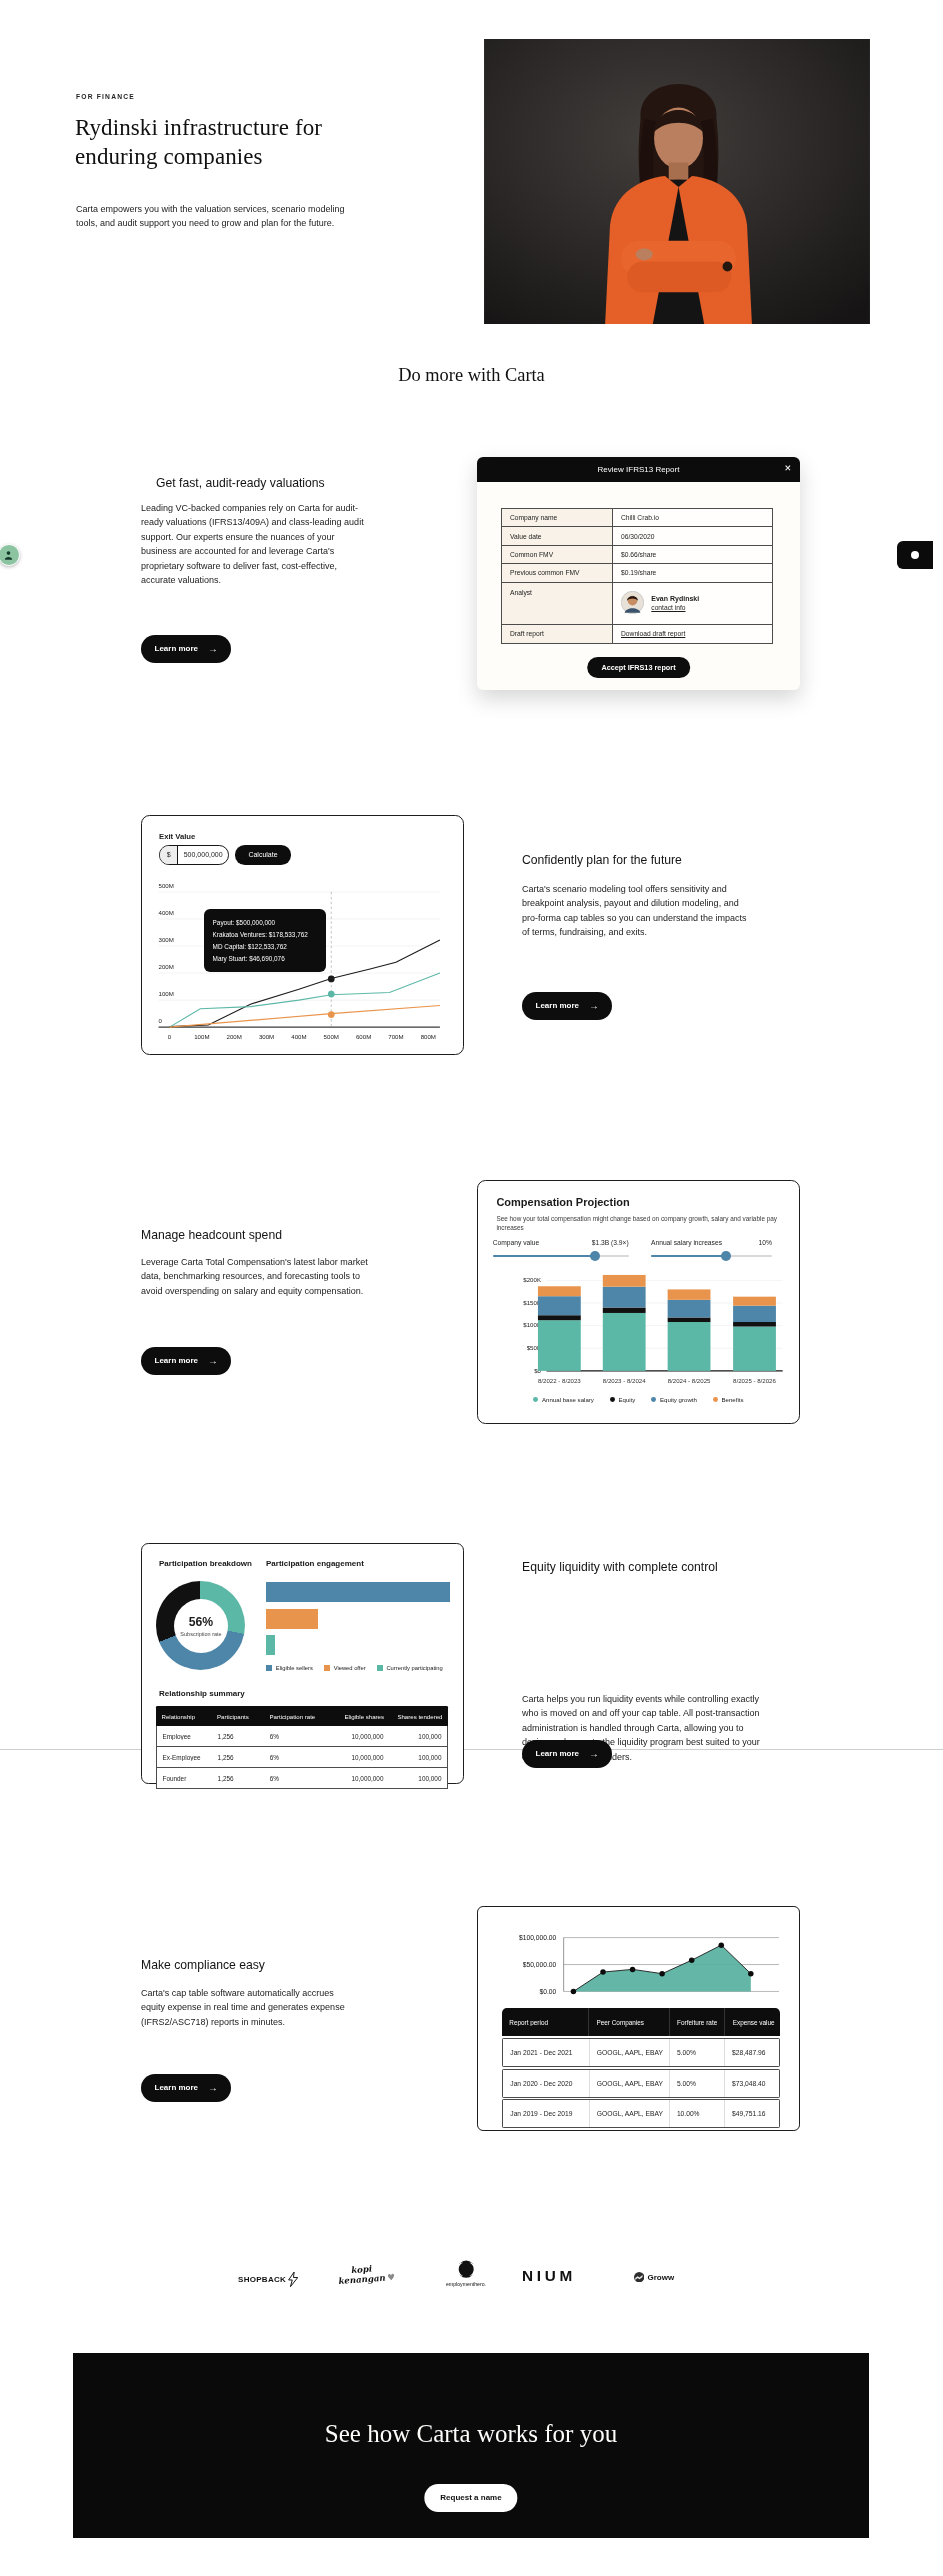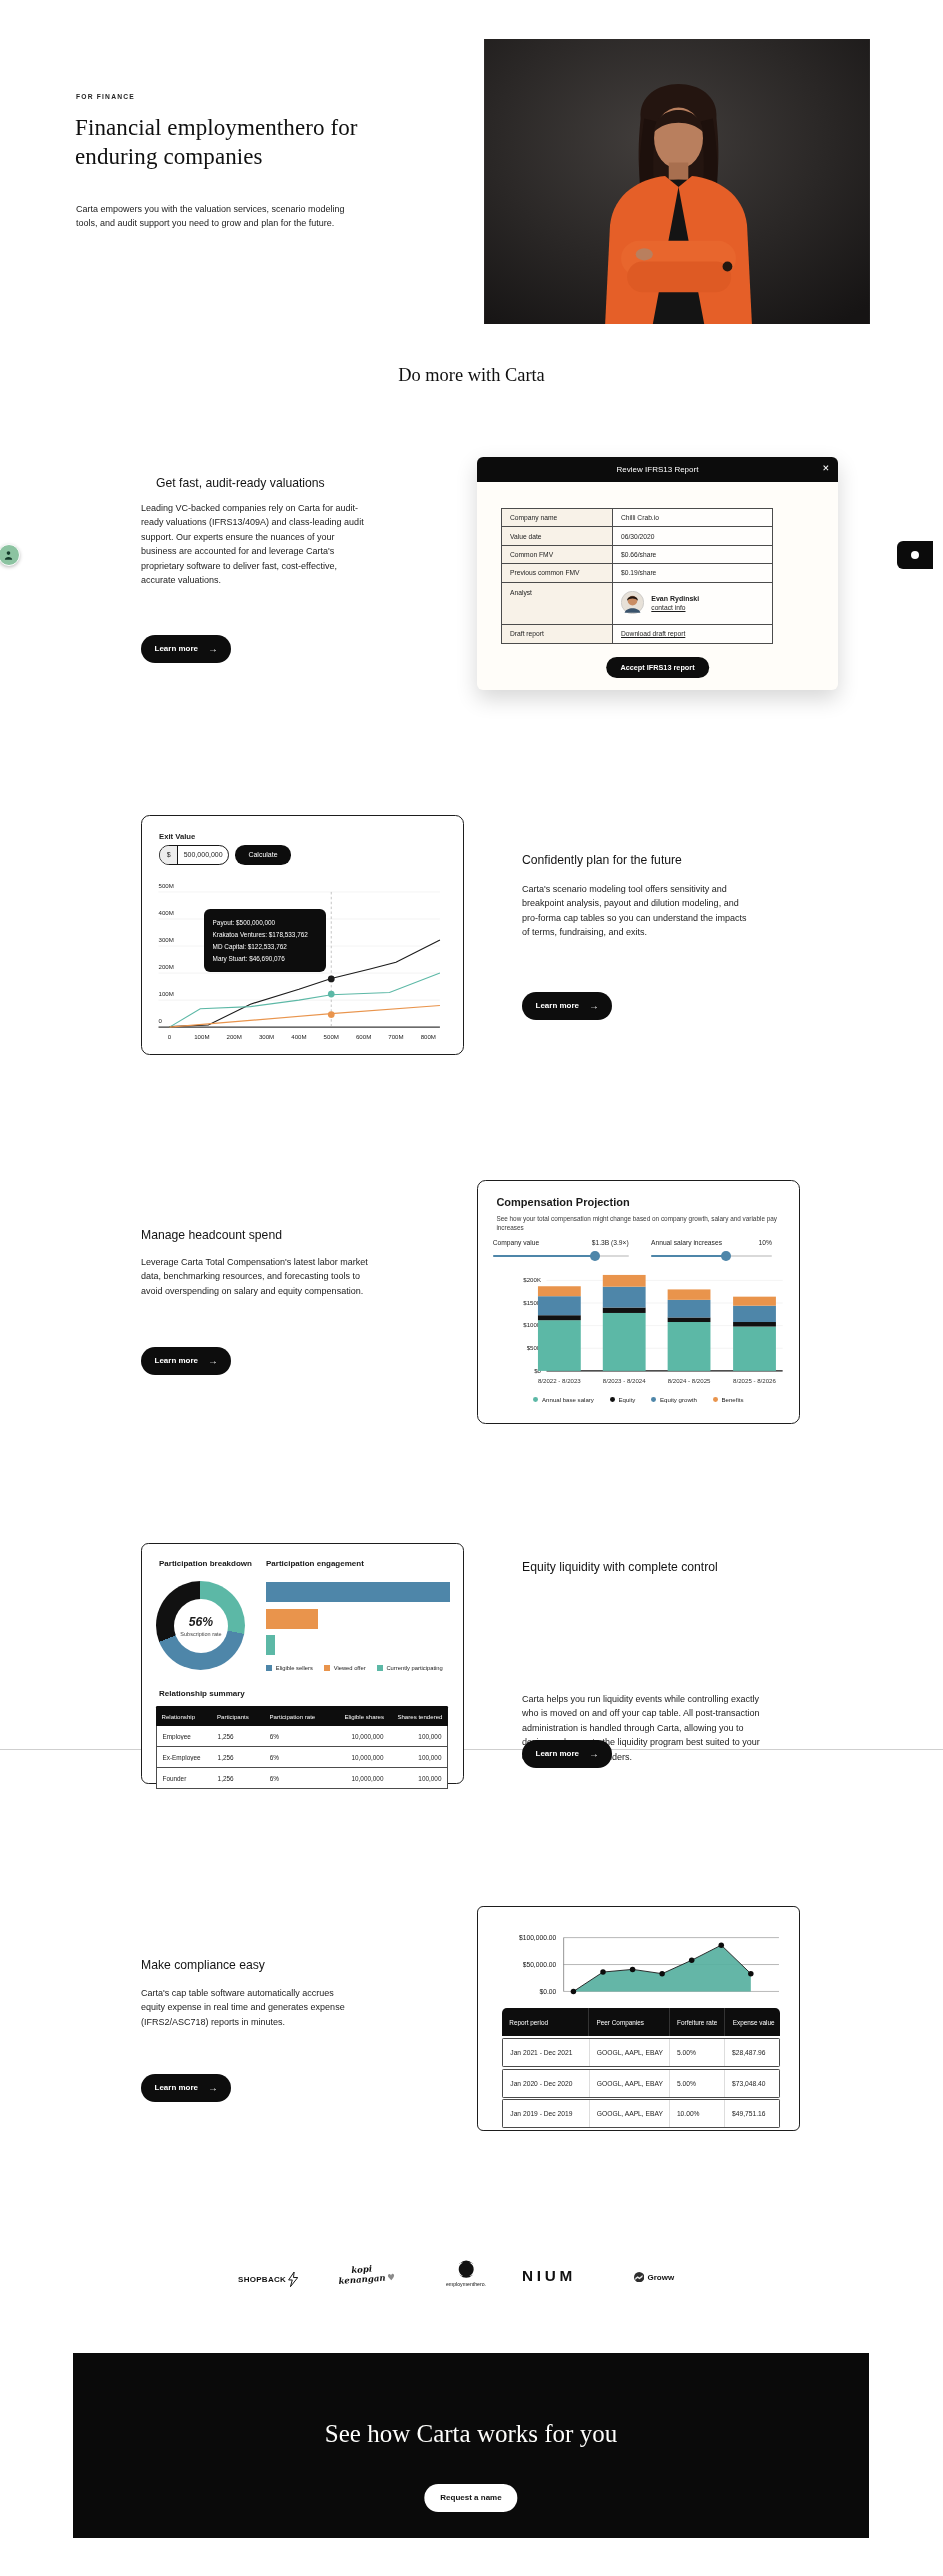--- a/index.html
+++ b/index.html
@@ -53,21 +53,21 @@
   .slider-knob { position:absolute; top:-3.7px; width:9.8px; height:9.8px; border-radius:50%; background:#4e86a9; }
   .legend-row { position:absolute; display:flex; gap:16px; align-items:center; justify-content:center; width:100%; }
   .legend-item { display:flex; align-items:center; gap:3.7px; font-size:6.1px; color:#222; }
   .legend-dot { width:4.9px; height:4.9px; border-radius:50%; }
 
   
   .mini-title { position:absolute; font-size:8px; font-weight:700; color:#161616; }
   .donut { position:absolute; left:14px; top:37px; width:89px; height:89px; border-radius:50%; }
   .donut-hole { position:absolute; left:18px; top:18px; width:54px; height:54px; border-radius:50%; background:#fff;
     display:flex; flex-direction:column; align-items:center; justify-content:center; }
-  .donut-val { font-size:12.2px; font-weight:600;font-style:italic; }
+  .donut-val { font-size:12.2px; font-weight:600; }
   .donut-sub { font-size:5.5px; color:#444; margin-top:1.2px; }
   .eng-bars { position:absolute; left:124px; top:38px; width:184px; }
   .eng-bar { height:20px; margin-bottom:6.7px; }
   .eng-legend { position:absolute; left:124px; top:121px; display:flex; gap:11px; }
   .eng-legend .legend-item { font-size:5.8px; }
   .legend-sq { width:6.1px; height:6.1px; }
   .rel-table { position:absolute; left:14px; top:162px; width:292px; font-size:6.4px; }
   .rel-row { display:flex; align-items:center; height:21px; background:#fff; border:0.6px solid #4c4c4c; border-top:none; }
   .rel-head { display:flex; align-items:center; height:20px; background:#0d0d0d; color:#fff; font-size:6.1px; border-radius:1.2px 1.2px 0 0; }
   .rel-cell { padding:0 5.5px; overflow:hidden; white-space:nowrap; }
@@ -96,21 +96,21 @@
   .float-right { position:absolute; left:897px; top:541px; width:36px; height:28px; border-radius:6.1px 0 0 6.1px; background:#0b0b0b;
     z-index:9; display:flex; align-items:center; justify-content:center; cursor:pointer; }
   .float-right .dot { width:8px; height:8px; border-radius:50%; background:#fff; }
 </style>
 </head>
 <body>
 
 <div class="page">
 
   <div class="abs eyebrow" style="left:76px; top:93px;">FOR FINANCE</div>
-  <h1 class="abs hero-h1" style="left:75px; top:113px; width:300px;">Financial employmenthero for enduring companies</h1>
+  <h1 class="abs hero-h1" style="left:75px; top:113px; width:300px;">Rydinski infrastructure for enduring companies</h1>
   <p class="abs body-text" style="left:76px; top:202px; width:286px;">Carta empowers you with the valuation services, scenario modeling tools, and audit support you need to grow and plan for the future.</p>
 
   <div class="abs" style="left:484px; top:39px; width:386px; height:285px;">
     <svg width="386" height="285" viewBox="0 0 631 466">
       <defs>
         <radialGradient id="bgGrad" cx="45%" cy="35%" r="80%">
           <stop offset="0%" stop-color="#423e3c"></stop>
             <stop offset="55%" stop-color="#2a2726"></stop>
             <stop offset="100%" stop-color="#161414"></stop>
         </radialGradient>
@@ -134,21 +134,21 @@
 
   <div class="abs serif-center" style="left:0; top:365px; width:100%; text-align:center; font-size:18.4px;">Do more with Carta</div>
 
   <div class="abs sec-title" style="left:156px; top:476px;">Get fast, audit-ready valuations</div>
   <p class="abs body-text" style="left:141px; top:501px; width:225px;">Leading VC-backed companies rely on Carta for audit-ready valuations (IFRS13/409A) and class-leading audit support. Our experts ensure the nuances of your business are accounted for and leverage Carta's proprietary software to deliver fast, cost-effective, accurate valuations.</p>
   <div class="btn-dark" style="left:141px; top:635px;">
     <span>Learn more</span>
     <span class="arr">→</span>
   </div>
 
-  <div class="modal" style="left:477px; top:457px; width:361px; height:233px;">
+  <div class="modal" style="left:477px; top:457px; width:323px; height:233px;">
     <div class="modal-head">
       <div class="modal-title">Review IFRS13 Report</div>
       <div class="modal-close">✕</div>
     </div>
     <table class="mtable">
       <tbody>
           <tr style="height:18.4px;">
         <td class="lbl">Company name</td>
         <td class="val">Chilli Crab.io</td>
       </tr>

